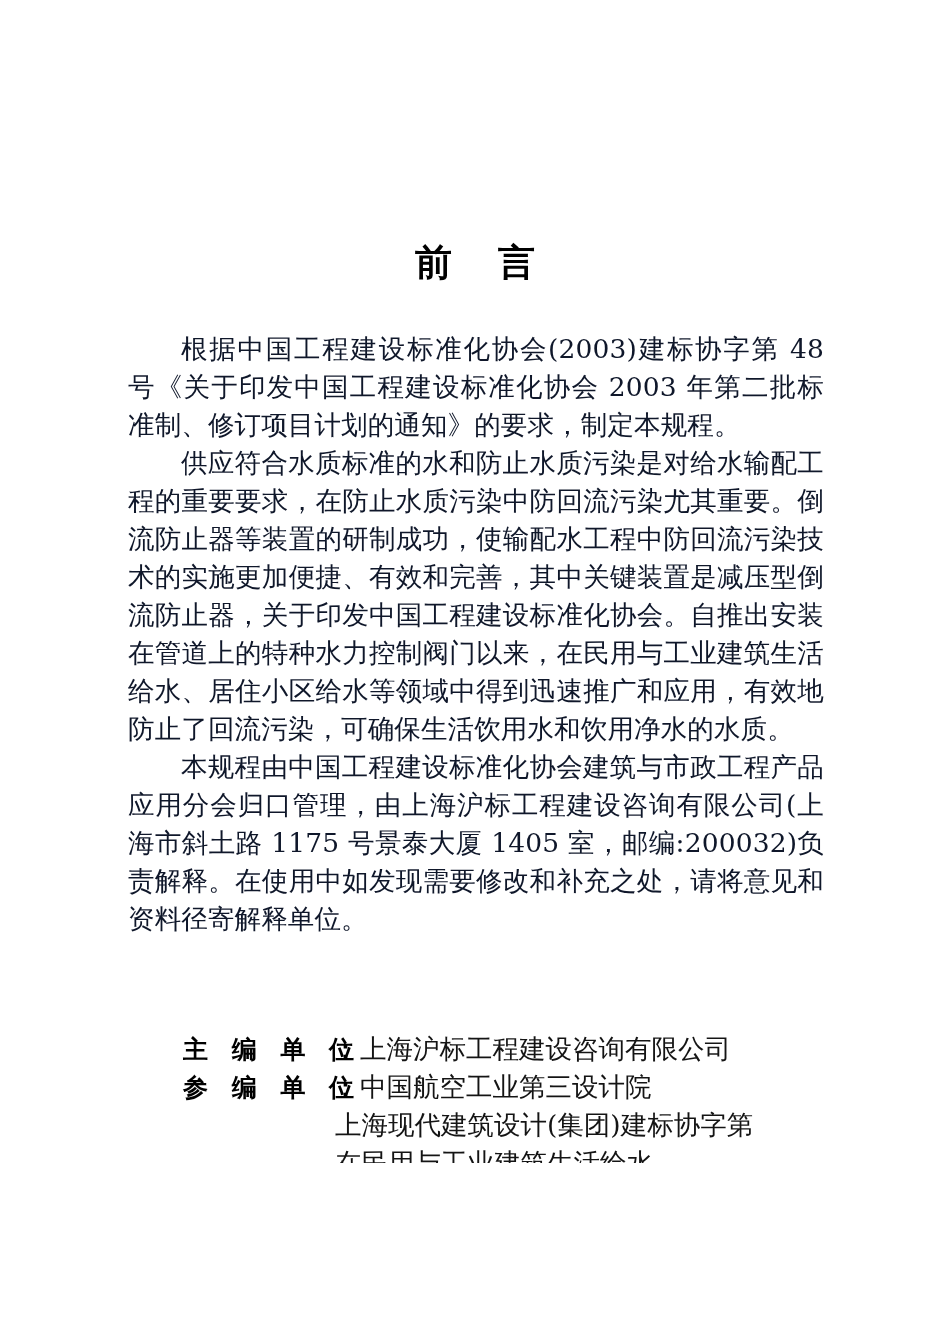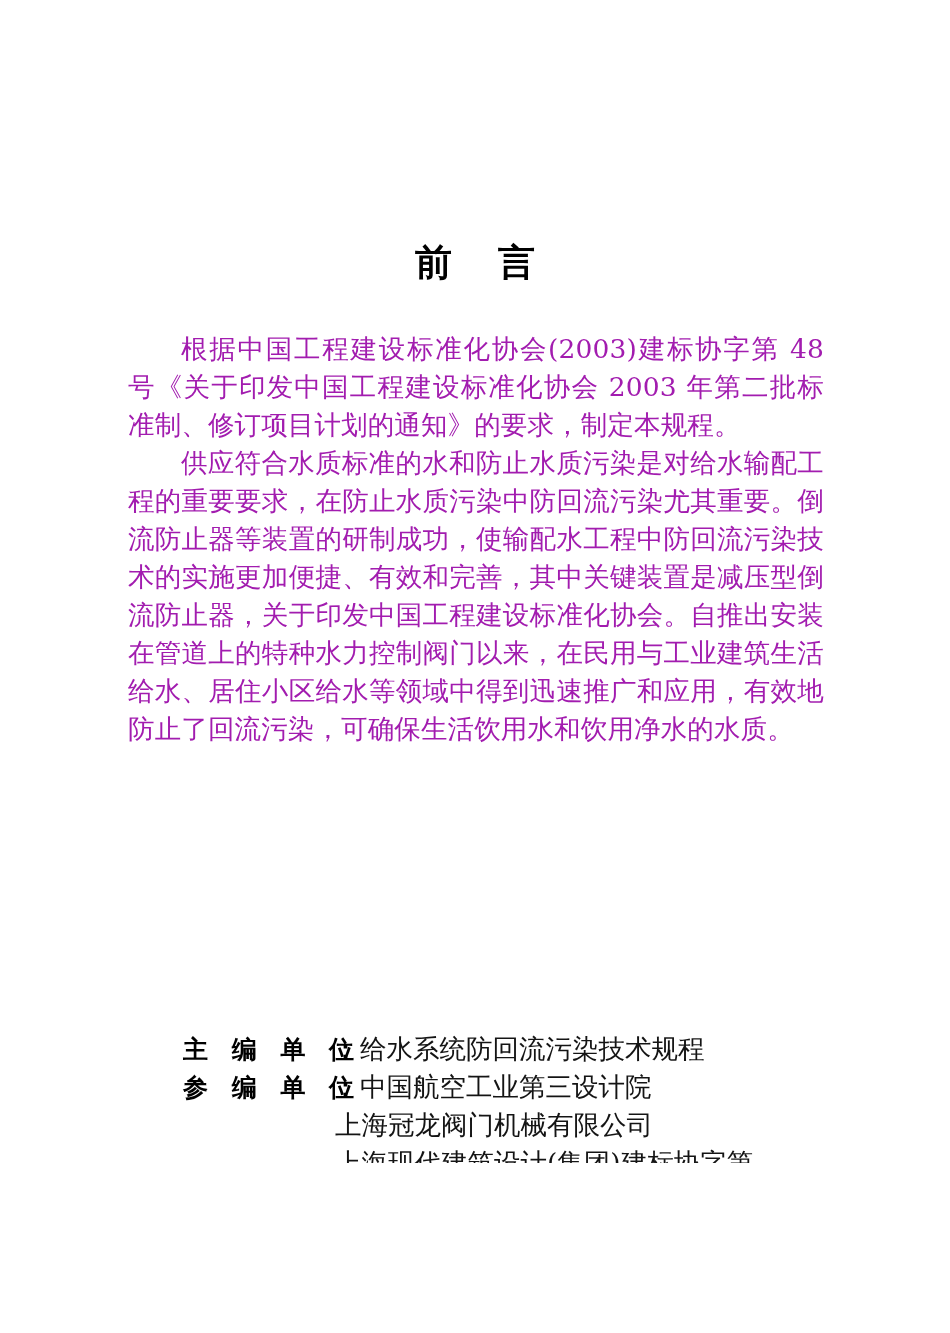--- a/index.html
+++ b/index.html
@@ -44,21 +44,21 @@
   }
   .para {
     margin: 0;
     font-size: 26.5px;
     line-height: 38px;
     text-align: justify;
     text-justify: inter-ideograph;
     text-indent: 2em;
     letter-spacing: 0.005em;
     word-break: break-all;
-    color: #a21caf;
+    color: #0f172a;
   }
 
   
   .units {
     position: absolute;
     left: 128px;
     top: 1030px;
     width: 700px;
   }
   .unit-row {
@@ -112,41 +112,37 @@
 </head>
 <body>
 
 <div class="page">
 
   <h1 class="doc-title">前 言</h1>
 
   <div class="body-block">
     <p class="para">根据中国工程建设标准化协会(2003)建标协字第 48 号《关于印发中国工程建设标准化协会 2003 年第二批标准制、修订项目计划的通知》的要求，制定本规程。</p>
     <p class="para">供应符合水质标准的水和防止水质污染是对给水输配工程的重要要求，在防止水质污染中防回流污染尤其重要。倒流防止器等装置的研制成功，使输配水工程中防回流污染技术的实施更加便捷、有效和完善，其中关键装置是减压型倒流防止器，关于印发中国工程建设标准化协会。自推出安装在管道上的特种水力控制阀门以来，在民用与工业建筑生活给水、居住小区给水等领域中得到迅速推广和应用，有效地防止了回流污染，可确保生活饮用水和饮用净水的水质。</p>
+    <p class="para">本规程由中国工程建设标准化协会建筑与市政工程产品应用分会归口管理，由上海沪标工程建设咨询有限公司(上海市斜土路 1175 号景泰大厦 1405 室，邮编:200032)负责解释。在使用中如发现需要修改和补充之处，请将意见和资料径寄解释单位。</p>
   </div>
 
   <div class="units">
 
     <div class="unit-row">
       <span class="unit-label">主 编 单 位</span>
       <span class="unit-colon">：</span>
-      <span class="unit-value">给水系统防回流污染技术规程</span>
+      <span class="unit-value">上海沪标工程建设咨询有限公司</span>
     </div>
 
     <div class="unit-row">
       <span class="unit-label">参 编 单 位</span>
       <span class="unit-colon">：</span>
       <span class="unit-value">中国航空工业第三设计院</span>
     </div>
 
-    <div class="unit-row continuation">
-      <span class="unit-label"></span>
-      <span class="unit-colon"></span>
-      <span class="unit-value">上海冠龙阀门机械有限公司</span>
-    </div>
 
     <div class="unit-row continuation">
       <span class="unit-label"></span>
       <span class="unit-colon"></span>
       <span class="unit-value">上海现代建筑设计(集团)建标协字第</span>
     </div>
 
     <div class="unit-row continuation">
       <span class="unit-label"></span>
       <span class="unit-colon"></span>

